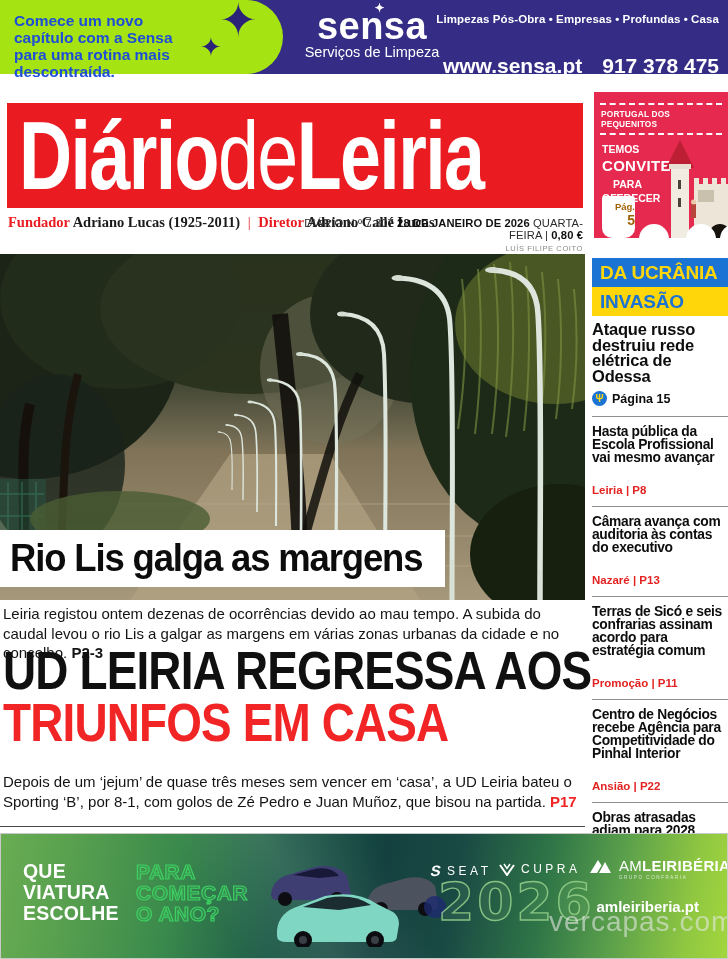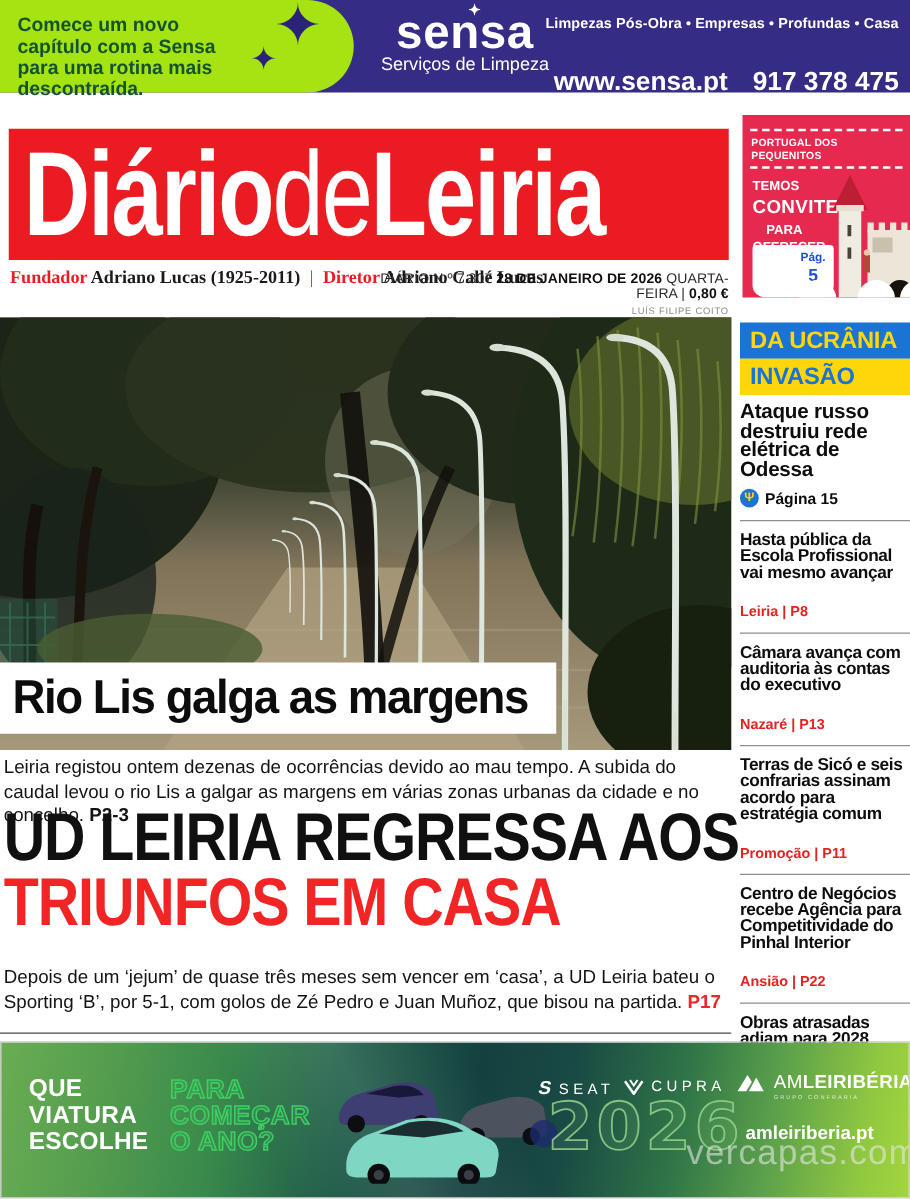--- a/index.html
+++ b/index.html
@@ -4,21 +4,21 @@
 <style>
   html,body{margin:0;padding:0;background:#e9e9e9;}
   .page{position:relative;width:728px;height:959px;background:#fff;overflow:hidden;
         font-family:"Liberation Sans",sans-serif;margin:0 auto;}
 
   
   .ad-banner{position:absolute;left:0;top:0;width:728px;height:74px;background:#352c85;}
   .ad-green{position:absolute;left:0;top:0;width:283px;height:74px;background:#a6e312;
             border-radius:0 37px 37px 0;}
   .ad-tagline{position:absolute;left:14px;top:12px;width:190px;font-size:15.5px;font-weight:700;
-              color:#14532d;line-height:17px;}
+              color:#1d4ed8;line-height:17px;}
   .sparkle-big{position:absolute;left:219px;top:-3px;font-size:46px;color:#2b2377;line-height:46px;}
   .sparkle-small{position:absolute;left:200px;top:34px;font-size:26px;color:#2b2377;line-height:26px;}
   .ad-brand{position:absolute;left:298px;top:6px;width:148px;text-align:center;color:#fff;}
   .brand-name{font-size:38px;font-weight:700;letter-spacing:.5px;line-height:40px;position:relative;display:inline-block;}
   .brand-spark{position:absolute;top:-4px;right:42px;font-size:12px;line-height:12px;}
   .brand-sub{font-size:14.5px;font-weight:400;margin-top:-2px;}
   .ad-right{position:absolute;right:9px;top:13px;text-align:right;color:#fff;}
   .ad-services{font-size:11.5px;font-weight:700;letter-spacing:.1px;}
   .ad-contact{margin-top:9px;display:flex;gap:20px;justify-content:flex-end;align-items:baseline;}
   .ad-www{font-size:21px;font-weight:800;margin-top:20px;}
@@ -42,21 +42,21 @@
   .promo{position:absolute;left:594px;top:92px;width:134px;height:146px;background:#e62a4f;overflow:hidden;}
   .promo-dash{border-top:2.5px dashed #fff;margin:0 6px;}
   .promo-dash.d1{margin-top:11px;}
   .promo-title{font-size:8.3px;font-weight:800;color:#fff;padding:4px 0 4px 7px;letter-spacing:.2px;}
   .promo-l1{font-size:10.5px;font-weight:800;color:#fff;margin:8px 0 0 8px;}
   .promo-l2{font-size:15px;font-weight:800;color:#fff;margin:2px 0 0 8px;letter-spacing:.3px;}
   .promo-l3{font-size:10.5px;font-weight:800;color:#fff;margin:4px 0 0 8px;padding-left:11px;}
   .promo-l4{font-size:10.5px;font-weight:800;color:#fff;margin:2px 0 0 8px;}
   .castle{position:absolute;right:0;bottom:0;}
   .pag-tab{position:absolute;left:8px;bottom:0;width:33px;height:42px;background:#fff;
-           border-radius:3px 3px 10px 10px;text-align:center;color:#1d4ed8;padding-left:32px;}
+           border-radius:3px 3px 10px 10px;text-align:right;color:#a16207;}
   .pag-label{font-size:9.5px;font-weight:700;margin-top:5px;}
   .pag-num{font-size:14px;font-weight:700;}
   .scallop{position:absolute;bottom:-16px;width:30px;height:30px;background:#fff;border-radius:50%;}
   .sc1{left:45px;} .sc2{left:92px;} .sc3{left:126px;}
 
   
   .credit{position:absolute;left:0;top:244px;width:583px;text-align:right;font-size:7.5px;
           color:#8a8a8a;letter-spacing:.6px;}
   .photo{position:absolute;left:0;top:254px;width:585px;height:346px;}
   .band{position:absolute;left:0;top:530px;width:445px;height:57px;background:#fff;
@@ -282,21 +282,21 @@
 
   <div class="lede lede1">
     <span>Leiria registou ontem dezenas de ocorrências devido ao mau tempo. A subida do caudal levou o rio Lis a galgar as margens em várias zonas urbanas da cidade e no concelho. </span><span class="pref-b">P2-3</span>
   </div>
 
   <div class="head2">
     <span class="l1">UD LEIRIA REGRESSA AOS</span>
     <span class="l2">TRIUNFOS EM CASA</span>
   </div>
   <div class="lede lede2">
-    <span>Depois de um ‘jejum’ de quase três meses sem vencer em ‘casa’, a UD Leiria bateu o Sporting ‘B’, por 5-1, com golos de Zé Pedro e Juan Muñoz, que bisou na partida. </span><span class="pref-r">P17</span>
+    <span>Depois de um ‘jejum’ de quase três meses sem vencer em ‘casa’, a UD Leiria bateu o Sporting ‘B’, por 8-1, com golos de Zé Pedro e Juan Muñoz, que bisou na partida. </span><span class="pref-r">P17</span>
   </div>
   <div class="rule"></div>
 
   <div class="sidebar">
     <div class="kick kick2">DA UCRÂNIA</div>
     <div class="kick kick1">INVASÃO</div>
     <div class="war-head">Ataque russo destruiu rede elétrica de Odessa</div>
     <div class="war-page">
       <span class="trident">Ψ</span>
       <span class="war-page-label">Página 15</span>

